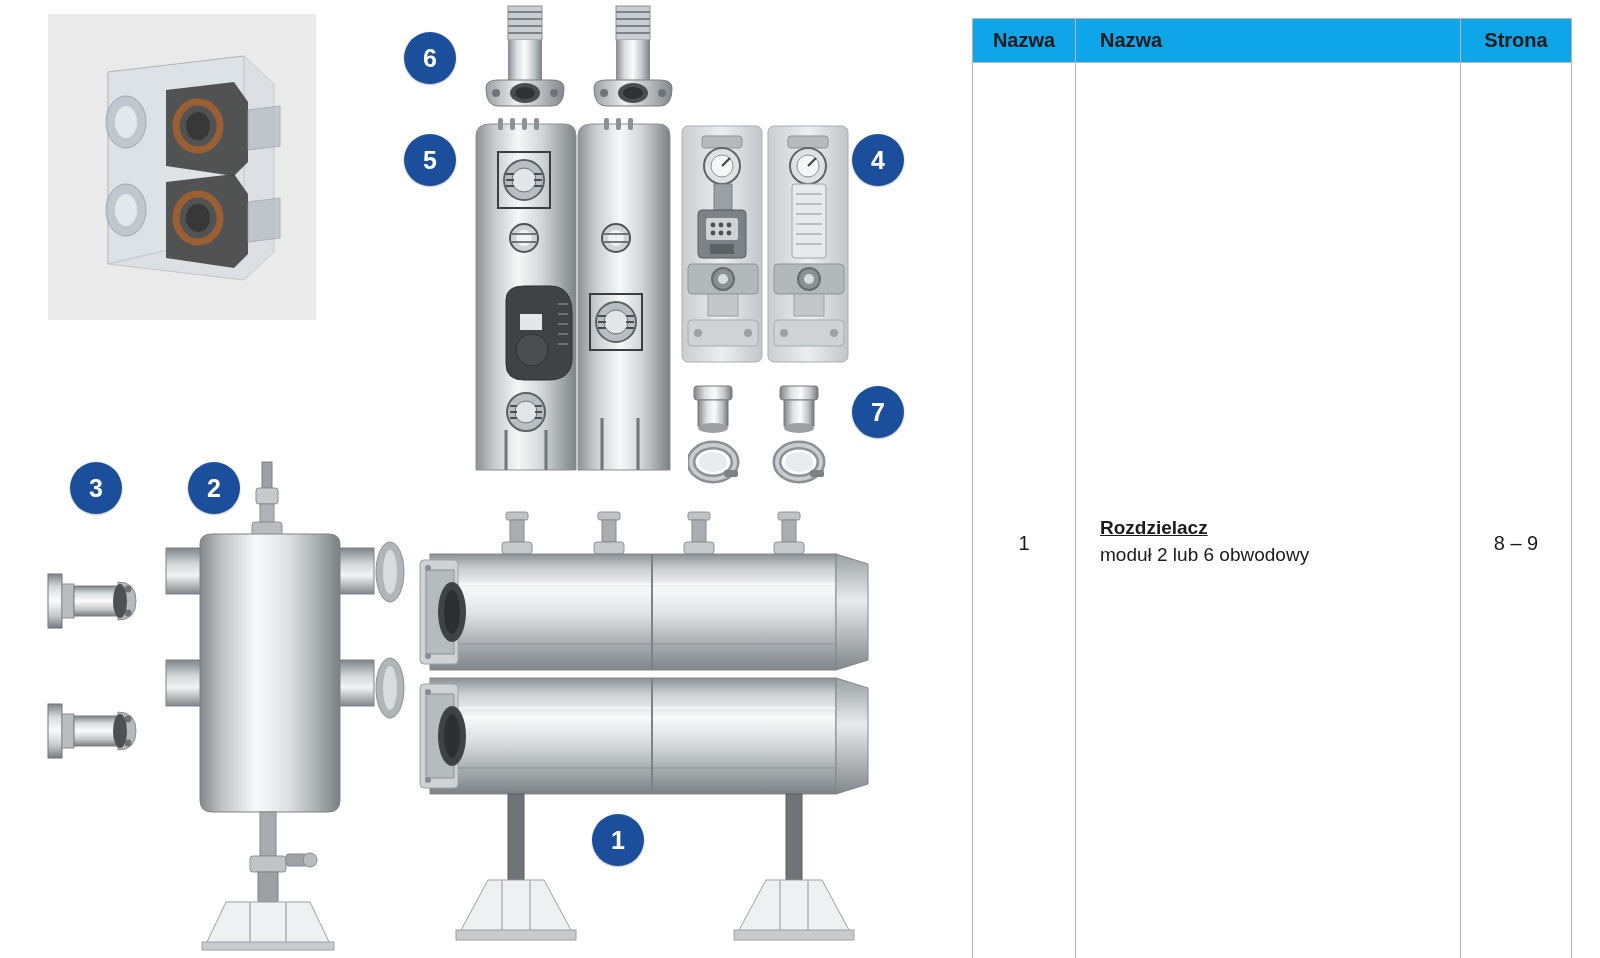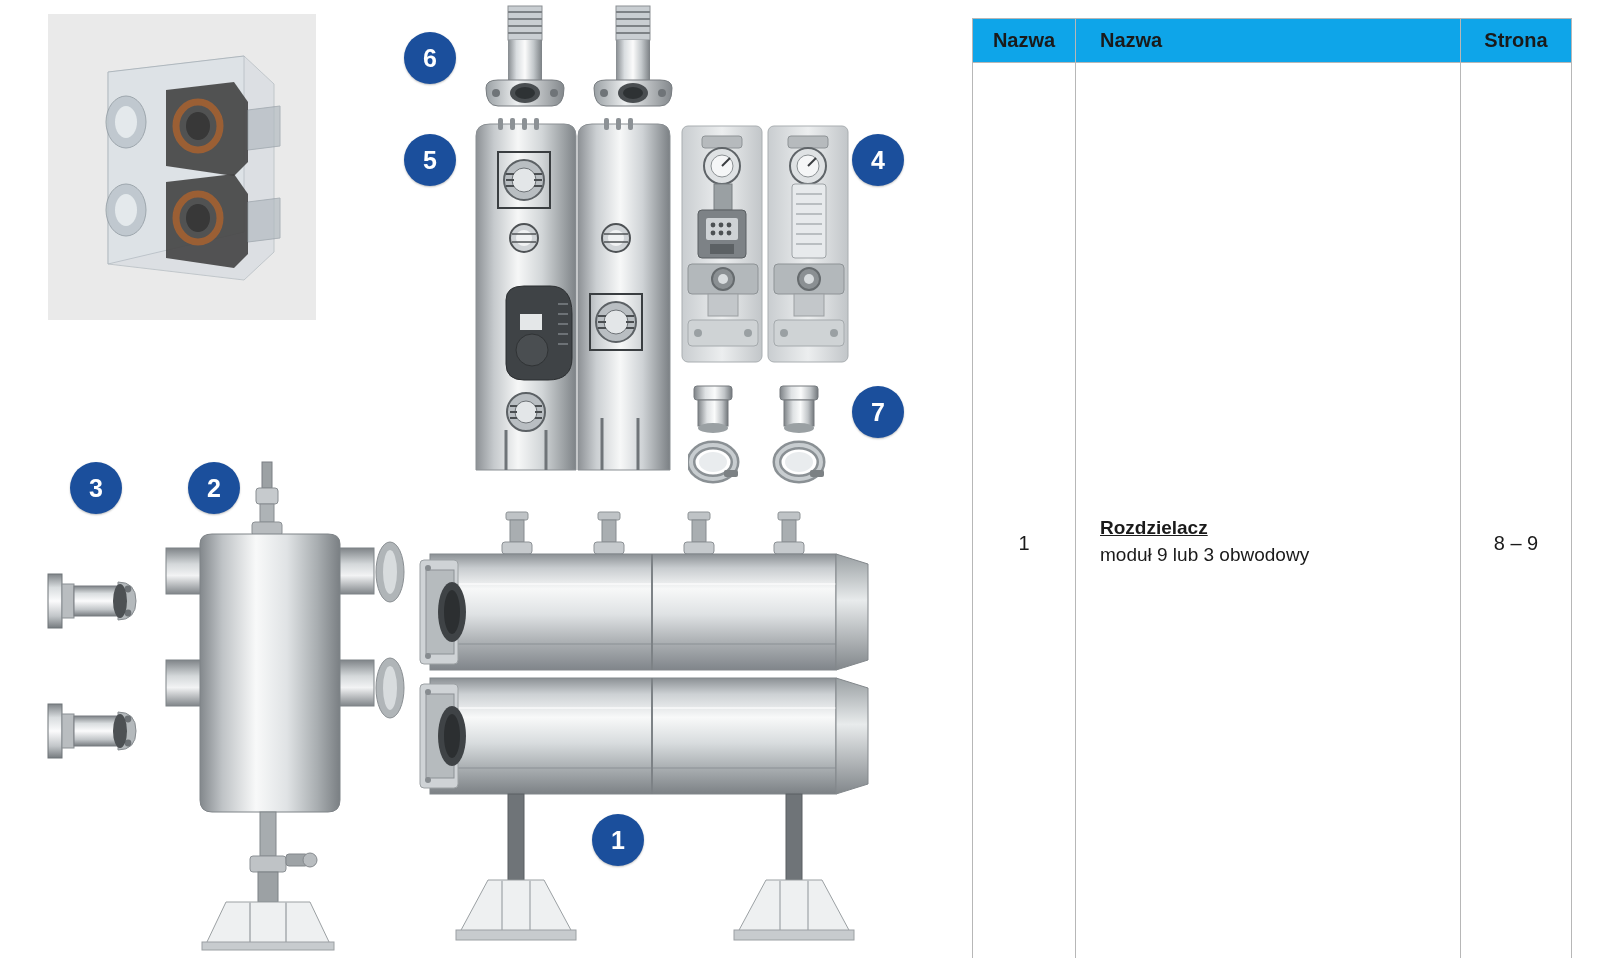--- a/index.html
+++ b/index.html
@@ -592,21 +592,21 @@
           <th>Nazwa</th>
           <th class="name-col">Nazwa</th>
           <th>Strona</th>
         </tr>
       </thead>
       <tbody>
         <tr>
           <td class="num">1</td>
           <td class="desc">
             <span class="ttl">Rozdzielacz</span>
-            <span class="sub">moduł 9 lub 3 obwodowy</span>
+            <span class="sub">moduł 2 lub 6 obwodowy</span>
           </td>
           <td class="page">8 – 9</td>
         </tr>
 
       </tbody>
     </table>
   </div>
 
 </div>
 

